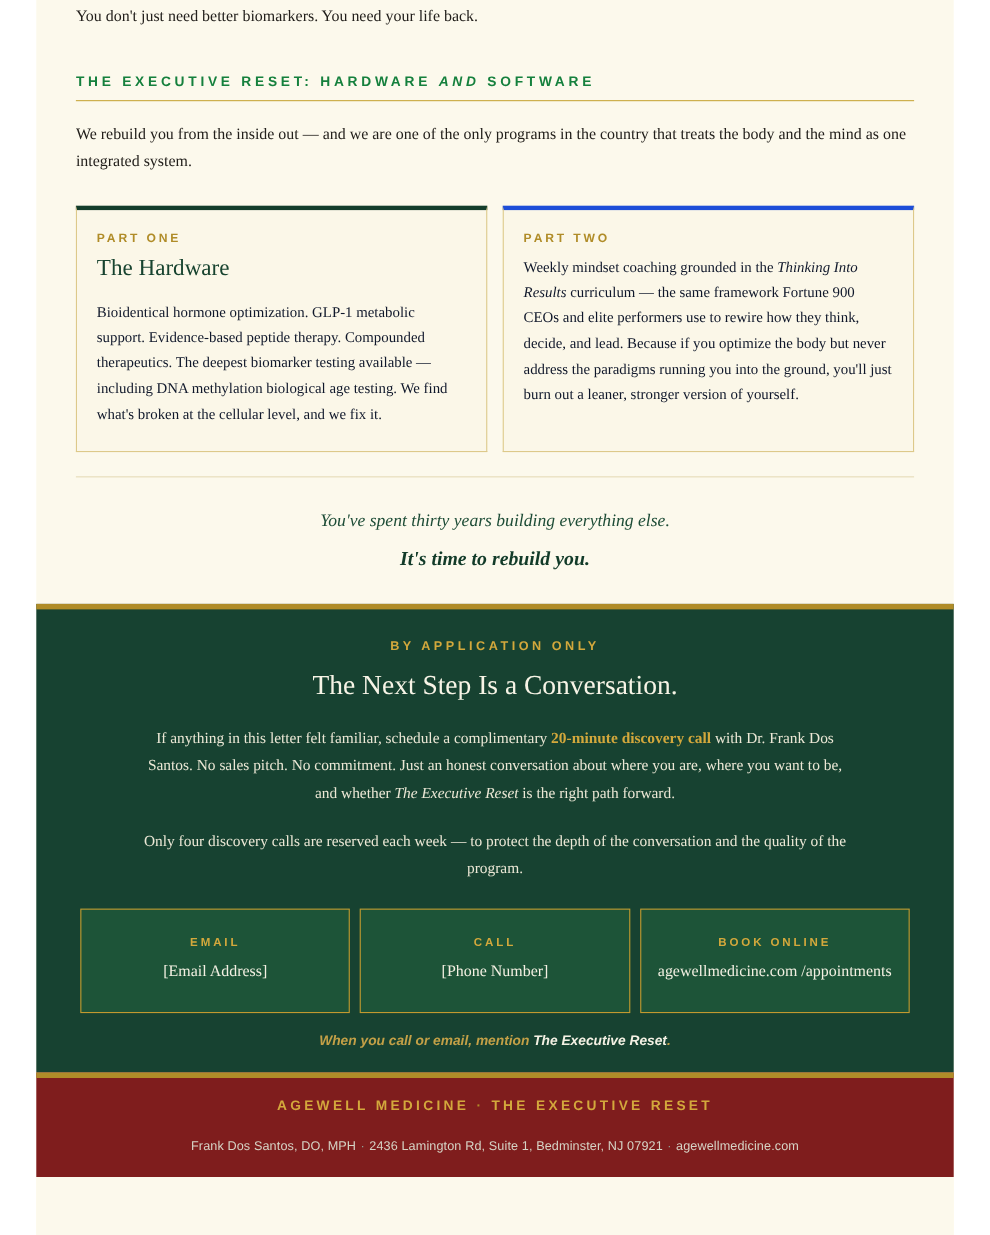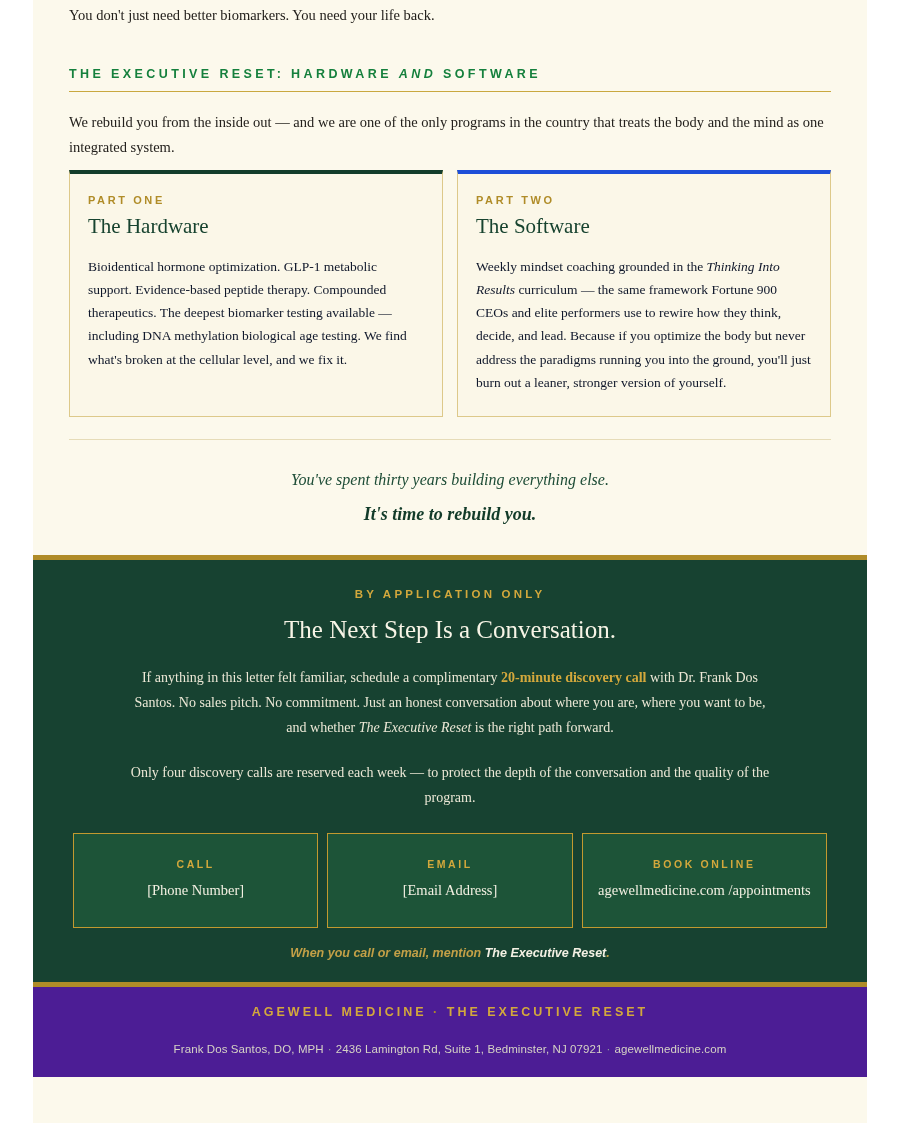--- a/index.html
+++ b/index.html
@@ -54,21 +54,21 @@
     margin: 18px 0 0 0;
     font-size: 14.5px;
     line-height: 1.75;
     color: #23201c;
   }
 
   
   .cards {
     display: flex;
     gap: 14px;
-    margin-top: 9px;
+    margin-top: 26px;
   }
   .card {
     flex: 1 1 0;
     background: #fbf7e8;
     border: 1px solid #ddc98a;
     padding: 20px 18px 22px 18px;
     box-sizing: border-box;
   }
   .card.one { border-top: 4px solid #133d2b; }
   .card.two { border-top: 4px solid #1d4ed8; }
@@ -204,21 +204,21 @@
     color: #c3a047;
     font-weight: bold;
   }
   .mention b {
     color: #f4f1e4;
     font-style: italic;
   }
 
   
   .footer {
-    background: #4c1d95;
+    background: #7f1d1d;
     border-top: 5px solid #b08c28;
     padding: 18px 20px 22px 20px;
     text-align: center;
   }
   .footer-brand {
     font-family: "Liberation Sans", sans-serif;
     font-size: 12.5px;
     font-weight: bold;
     letter-spacing: 3px;
     color: #d3a83c;
@@ -254,21 +254,20 @@
     <div class="cards">
 
       <div class="card one">
         <div class="card-eyebrow">PART ONE</div>
         <h2 class="card-title">The Hardware</h2>
         <p class="card-body"><span>Bioidentical hormone optimization. GLP-1 metabolic support. Evidence-based peptide therapy. Compounded therapeutics. The deepest biomarker testing available — including DNA methylation biological age testing. We find what's broken at the cellular level, and we fix it.</span></p>
       </div>
 
       <div class="card two">
         <div class="card-eyebrow">PART TWO</div>
-        <h2 class="card-title">The Software</h2>
         <p class="card-body"><span>Weekly mindset coaching grounded in the </span><i>Thinking Into Results</i><span> curriculum — the same framework Fortune 900 CEOs and elite performers use to rewire how they think, decide, and lead. Because if you optimize the body but never address the paradigms running you into the ground, you'll just burn out a leaner, stronger version of yourself.</span></p>
       </div>
 
     </div>
 
     <div class="quote-wrap">
       <div class="quote-a">You've spent thirty years building everything else.</div>
       <div class="quote-b">It's time to rebuild you.</div>
     </div>
 
@@ -278,27 +277,27 @@
 
     <div class="cta-eyebrow">BY APPLICATION ONLY</div>
     <h1 class="cta-title">The Next Step Is a Conversation.</h1>
 
     <p class="cta-para"><span>If anything in this letter felt familiar, schedule a complimentary </span><span class="gold-b">20-minute discovery call</span><span> with Dr. Frank Dos Santos. No sales pitch. No commitment. Just an honest conversation about where you are, where you want to be, and whether </span><i>The Executive Reset</i><span> is the right path forward.</span></p>
     <p class="cta-para2"><span class="gold-b">Only four discovery calls are reserved each week</span><span> — to protect the depth of the conversation and the quality of the program.</span></p>
 
     <div class="contact-row">
 
       <div class="contact-box">
+        <div class="contact-label">EMAIL</div>
+        <div class="contact-value">[Email Address]</div>
+      </div>
+
+      <div class="contact-box">
         <div class="contact-label">CALL</div>
         <div class="contact-value">[Phone Number]</div>
-      </div>
-
-      <div class="contact-box">
-        <div class="contact-label">EMAIL</div>
-        <div class="contact-value">[Email Address]</div>
       </div>
 
       <div class="contact-box">
         <div class="contact-label">BOOK ONLINE</div>
         <div class="contact-value">agewellmedicine.com /appointments</div>
       </div>
 
     </div>
 
     <div class="mention">

